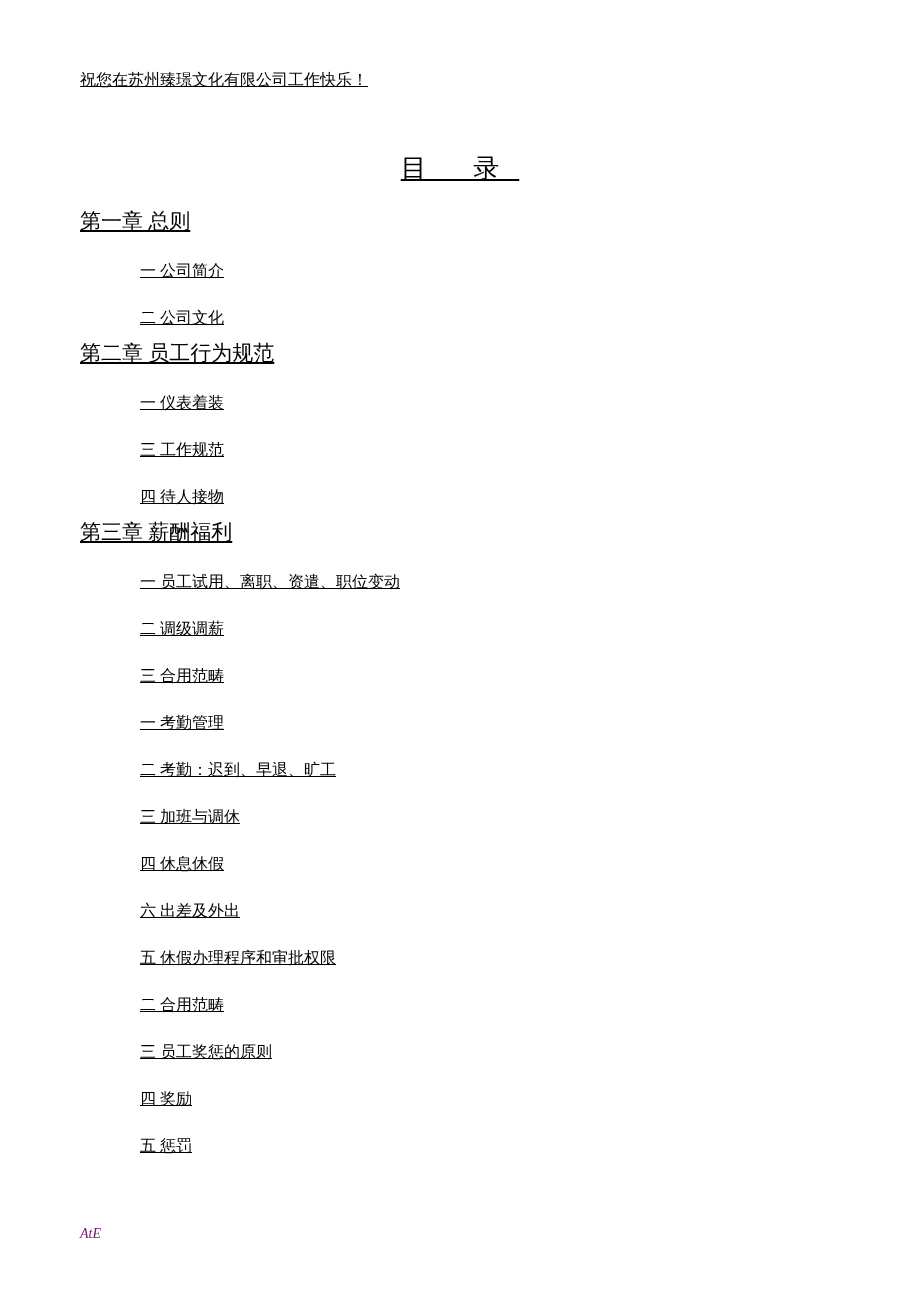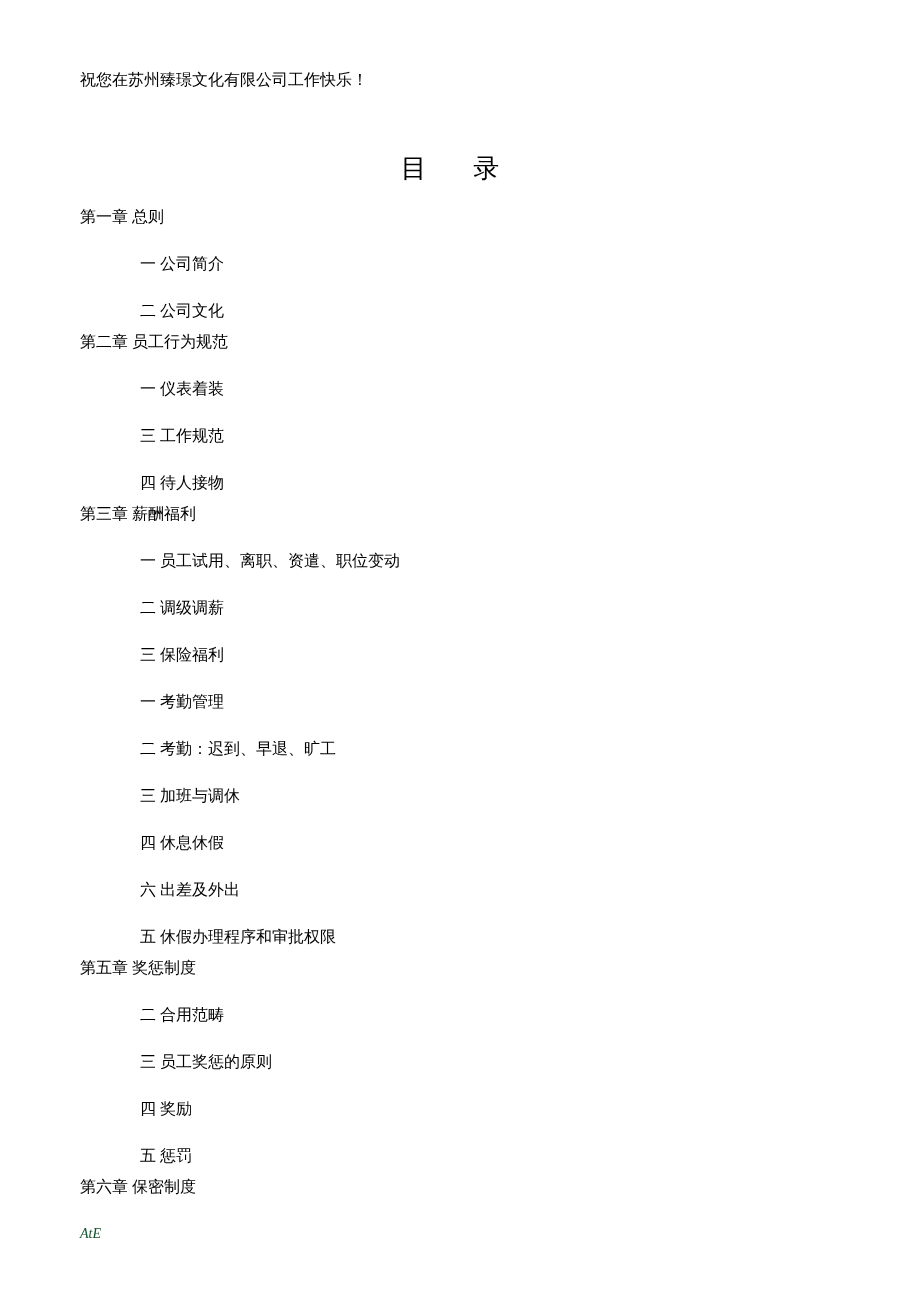--- a/index.html
+++ b/index.html
@@ -16,20 +16,21 @@
       width: 920px;
       min-height: 1302px;
     }
 
     .page {
       width: 920px;
       min-height: 1302px;
       background: #ffffff;
       padding: 60px 80px 60px 80px;
       position: relative;
+      text-decoration: underline;
     }
 
     .greeting {
       font-size: 16px;
       margin-bottom: 60px;
       margin-top: 10px;
     }
 
     .toc-title {
       text-align: center;
@@ -37,38 +38,38 @@
       font-weight: normal;
       letter-spacing: 20px;
       margin-bottom: 21px;
     }
 
     .toc-section {
       margin-bottom: 4px;
     }
 
     .chapter-line {
-      font-size: 16px;
+      font-size: 21px;
       margin-bottom: 6px;
       margin-top: 10px;
     }
 
     .item-line {
       font-size: 16px;
       margin-bottom: 6px;
       padding-left: 60px;
       margin-top: 26px;
     }
 
     .watermark {
       position: absolute;
       bottom: 60px;
       left: 80px;
       font-size: 14px;
-      color: #14532d;
+      color: #701a75;
       font-style: italic;
     }
   </style>
 </head>
 <body>
 
 <div class="page">
 
   <div class="greeting">祝您在苏州臻璟文化有限公司工作快乐！</div>
 
@@ -84,36 +85,32 @@
       <div class="toc-section">
         <div class="chapter-line">第二章    员工行为规范</div>
         <div class="item-line">一  仪表着装</div>
         <div class="item-line">三  工作规范</div>
         <div class="item-line">四  待人接物</div>
       </div>
       <div class="toc-section">
         <div class="chapter-line">第三章    薪酬福利</div>
         <div class="item-line">一    员工试用、离职、资遣、职位变动</div>
         <div class="item-line">二    调级调薪</div>
-        <div class="item-line">三    保险福利</div>
+        <div class="item-line">三    合用范畴</div>
       </div>
       <div class="toc-section">
         <div class="item-line">一  考勤管理</div>
         <div class="item-line">二  考勤：迟到、早退、旷工</div>
         <div class="item-line">三  加班与调休</div>
         <div class="item-line">四  休息休假</div>
         <div class="item-line">六  出差及外出</div>
         <div class="item-line">五  休假办理程序和审批权限</div>
       </div>
       <div class="toc-section">
-        <div class="chapter-line">第五章  奖惩制度</div>
         <div class="item-line">二  合用范畴</div>
         <div class="item-line">三  员工奖惩的原则</div>
         <div class="item-line">四  奖励</div>
         <div class="item-line">五  惩罚</div>
-      </div>
-      <div class="toc-section">
-        <div class="chapter-line">第六章    保密制度</div>
       </div>
     </div>
 
   <div class="watermark">AtE</div>
 </div>
 
 </body></html>

